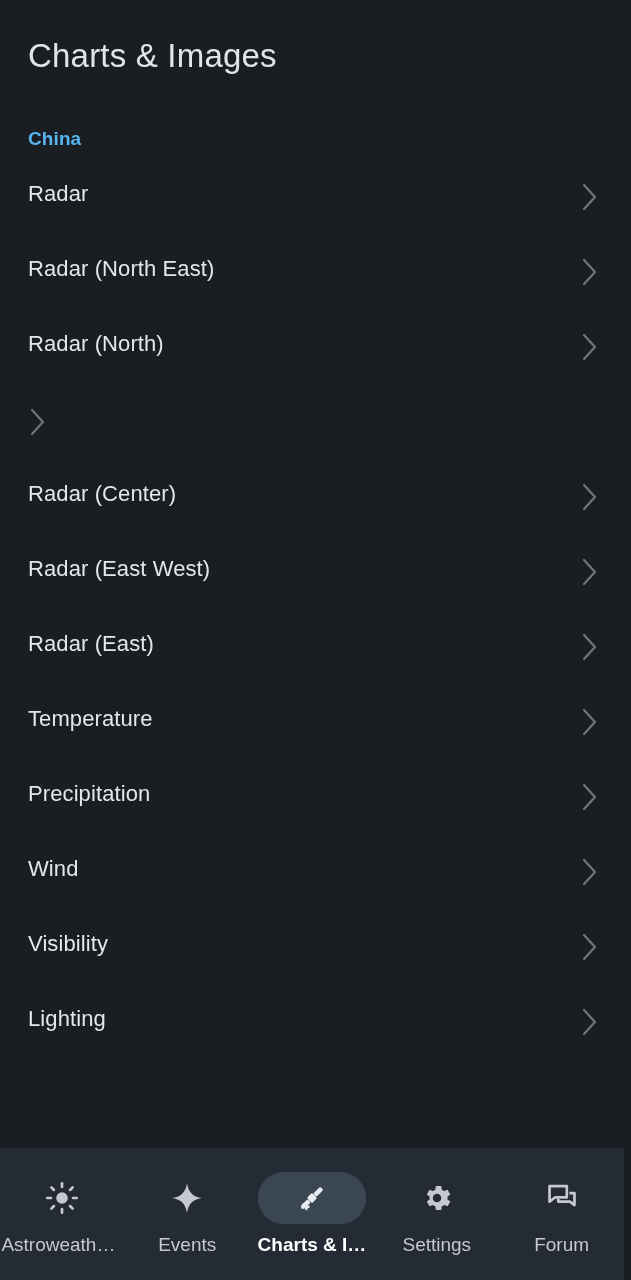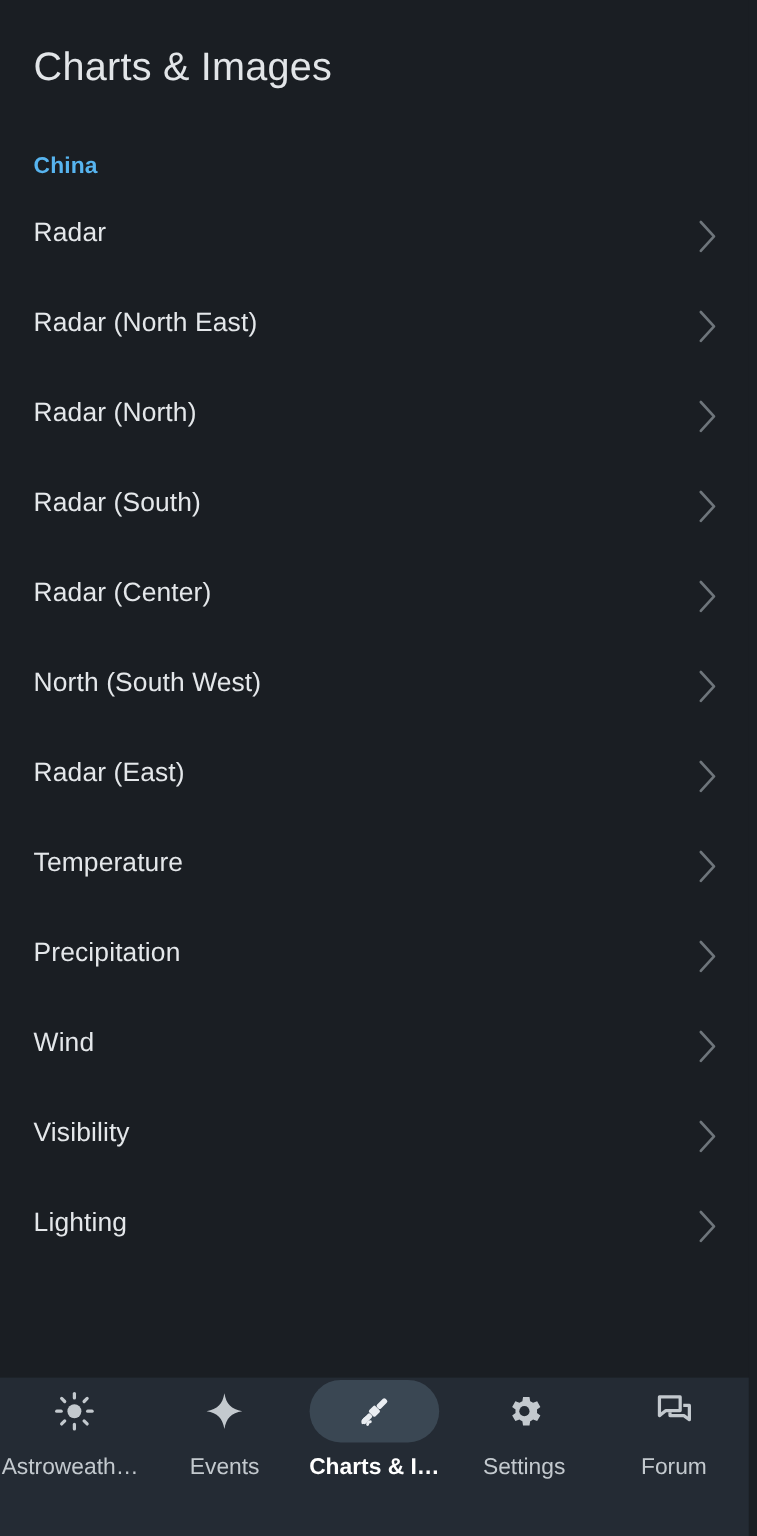--- a/index.html
+++ b/index.html
@@ -59,21 +59,21 @@
   .chevron svg { display:block; }
 
   
   .bottom-nav {
     flex:0 0 auto;
     height:132px;
     background:#242b34;
     display:flex;
     align-items:flex-start;
     justify-content:space-around;
-    padding-top:2px;
+    padding-top:24px;
   }
   .nav-item {
     flex:1 1 0;
     display:flex;
     flex-direction:column;
     align-items:center;
     justify-content:flex-start;
     cursor:pointer;
     min-width:0;
   }
@@ -129,37 +129,36 @@
         </div>
         <div class="list-item">
           <span class="list-item-label">Radar (North)</span>
           <span class="chevron">
             <svg width="20" height="32" viewBox="0 0 20 32" fill="none">
               <path d="M4 4 L15 16 L4 28" stroke="#6e757b" stroke-width="2.2" stroke-linecap="round" stroke-linejoin="round" fill="none"></path>
             </svg>
           </span>
         </div>
         <div class="list-item">
-          <span class="list-item-label">Radar (South)</span>
           <span class="chevron">
             <svg width="20" height="32" viewBox="0 0 20 32" fill="none">
               <path d="M4 4 L15 16 L4 28" stroke="#6e757b" stroke-width="2.2" stroke-linecap="round" stroke-linejoin="round" fill="none"></path>
             </svg>
           </span>
         </div>
         <div class="list-item">
           <span class="list-item-label">Radar (Center)</span>
           <span class="chevron">
             <svg width="20" height="32" viewBox="0 0 20 32" fill="none">
               <path d="M4 4 L15 16 L4 28" stroke="#6e757b" stroke-width="2.2" stroke-linecap="round" stroke-linejoin="round" fill="none"></path>
             </svg>
           </span>
         </div>
         <div class="list-item">
-          <span class="list-item-label">North (South West)</span>
+          <span class="list-item-label">Radar (East West)</span>
           <span class="chevron">
             <svg width="20" height="32" viewBox="0 0 20 32" fill="none">
               <path d="M4 4 L15 16 L4 28" stroke="#6e757b" stroke-width="2.2" stroke-linecap="round" stroke-linejoin="round" fill="none"></path>
             </svg>
           </span>
         </div>
         <div class="list-item">
           <span class="list-item-label">Radar (East)</span>
           <span class="chevron">
             <svg width="20" height="32" viewBox="0 0 20 32" fill="none">

